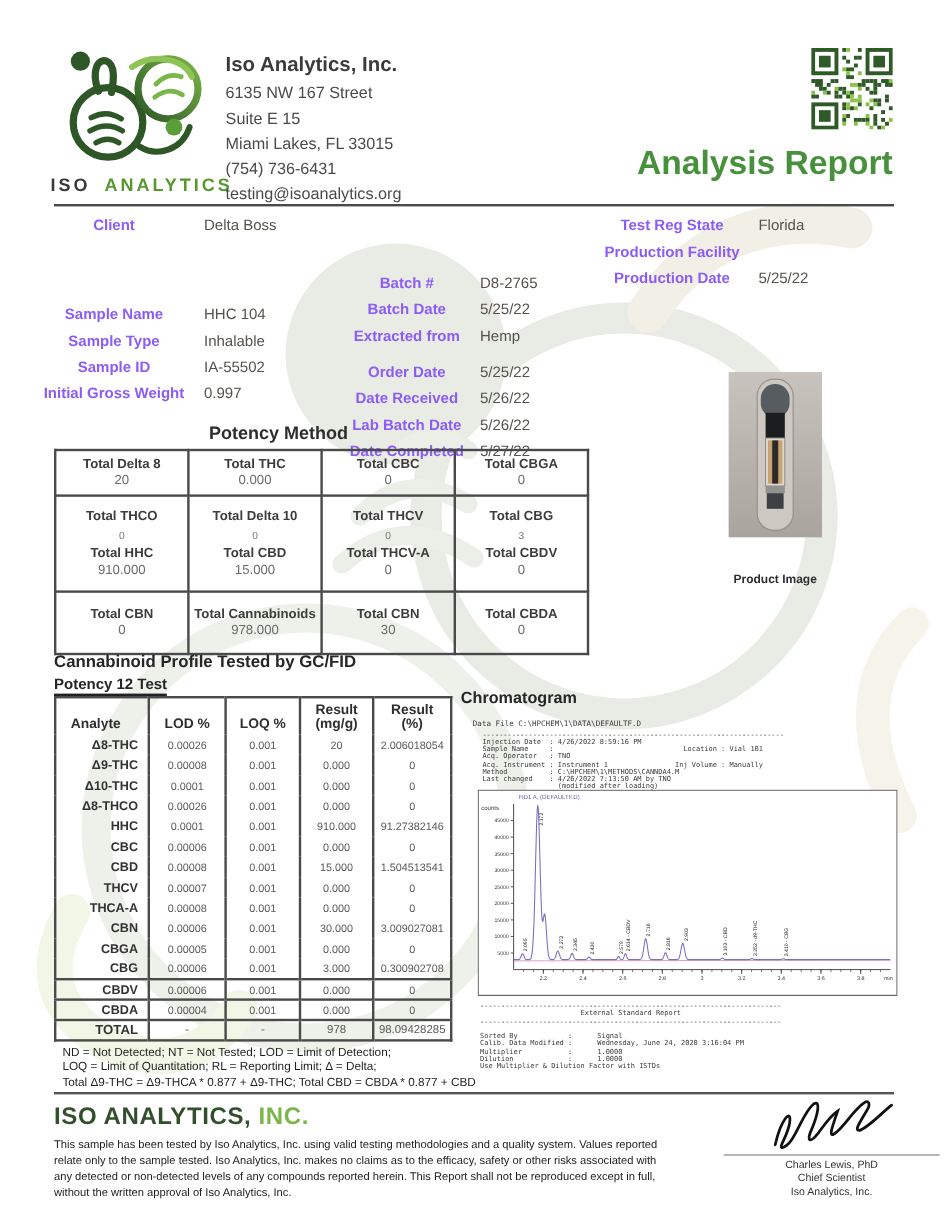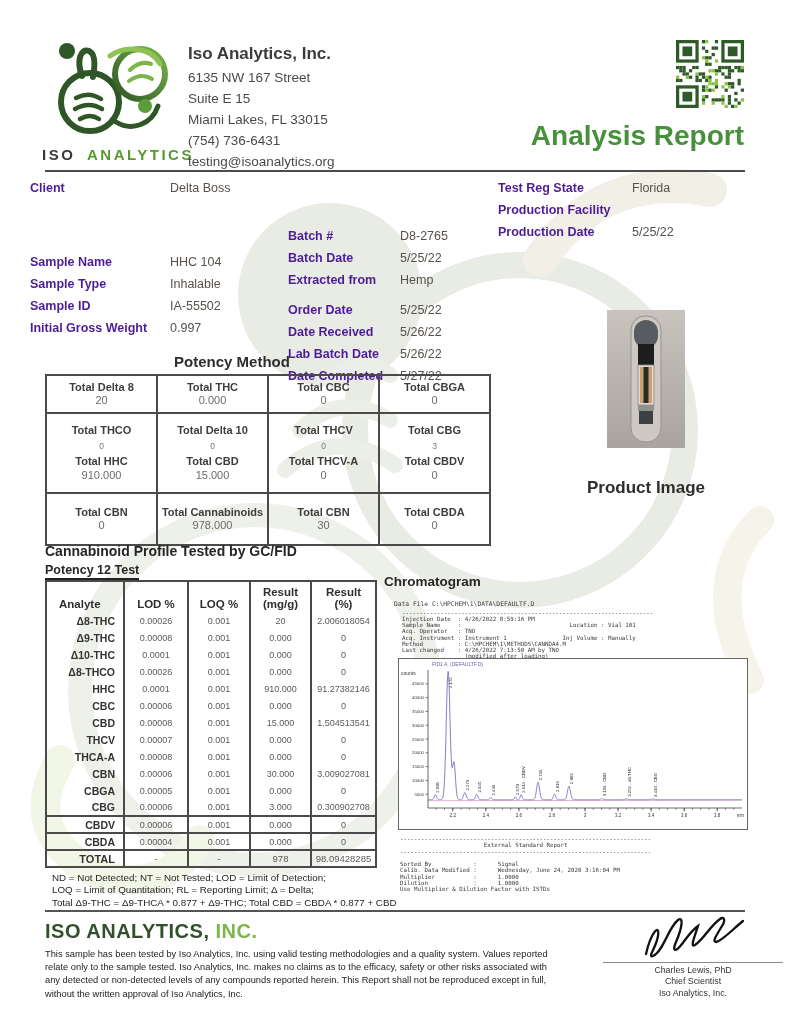--- a/index.html
+++ b/index.html
@@ -17,39 +17,39 @@
   .company { left:188px; top:44px; width:260px; }
   .company .cname { font-size:17px; font-weight:bold; color:#3b3b3b; margin-bottom:4px; }
   .company .cline { font-size:13.5px; color:#4a4a4a; line-height:1.55; }
   .qr { left:676px; top:40px; width:68px; height:68px; }
   .report-title { left:420px; top:120px; width:324px; text-align:right; font-size:28px; font-weight:bold; color:#47913c; }
   .hr1 { left:45px; top:170px; width:700px; height:2px; background:#4a4a4a; }
 
   
   .icol { display:flex; flex-direction:column; }
   .irow { display:flex; align-items:baseline; height:22px; }
-  .ilab { font-weight:bold; color:#4c1d95; font-size:12.5px; text-align:left; }
+  .ilab { font-weight:bold; color:#8b5cf6; font-size:12.5px; text-align:center; }
   .ival { color:#56514b; font-size:12.5px; margin-left:10px; }
   .c1 { left:30px; top:181px; width:235px; } .c1 .ilab { width:130px; }
   .c2 { left:288px; top:181px; width:220px;margin-top:48px; } .c2 .ilab { width:102px; }
   .c3 { left:498px; top:181px; width:250px; } .c3 .ilab { width:124px; }
   .sp52 { height:52px; } .sp8 { height:8px; }
 
   
   .psum-title { left:45px; top:353px; width:374px; text-align:center; font-size:15px; font-weight:bold; color:#2e2e2e; }
   table.psum { position:absolute; left:45px; top:374px; width:446px; border-collapse:collapse; table-layout:fixed; z-index:1; }
   table.psum td { border:2px solid #4a4a4a; text-align:center; vertical-align:middle; padding:3px 2px; }
   .pl { font-weight:bold; font-size:11px; color:#3d3d3d; line-height:1.15; }
   .pv { font-size:11px; color:#6b6b6b; line-height:1.3; }
   .pv-sm { font-size:8.5px; color:#777; line-height:1.6; padding:3px 0 2px; }
   tr.pg1 td { height:38px; } tr.pg2 td { height:80px; } tr.pg3 td { height:52px; }
 
   
   .prod { left:607px; top:310px; width:78px; height:138px; }
-  .prod-label { left:578px; top:478px; width:136px; text-align:center; font-weight:bold; font-size:17px; color:#2e2e2e; }
+  .prod-label { left:578px; top:478px; width:136px; text-align:center; font-weight:bold; font-size:10px; color:#2e2e2e; }
 
   
   .sec2-title { left:45px; top:543px; font-size:14px; font-weight:bold; color:#262626; }
   .sec2-sub { left:45px; top:563px; font-size:12.5px; font-weight:bold; color:#262626; border-bottom:2.5px solid #222; padding-bottom:1px; }
   table.prof { position:absolute; left:45px; top:580px; width:330px; border-collapse:collapse; table-layout:fixed; z-index:1; border:2px solid #4a4a4a; }
   table.prof td, table.prof th { border-left:2px solid #4a4a4a; }
   table.prof td:first-child, table.prof th:first-child { border-left:none; }
   table.prof th { font-size:11.5px; font-weight:bold; color:#2e2e2e; text-align:center; white-space:pre-line; padding:4px 2px 2px; vertical-align:bottom; }
   table.prof th:first-child { text-align:left; padding-left:12px; }
   table.prof td { height:17px; font-size:9px; color:#5a5a5a; text-align:center; }

